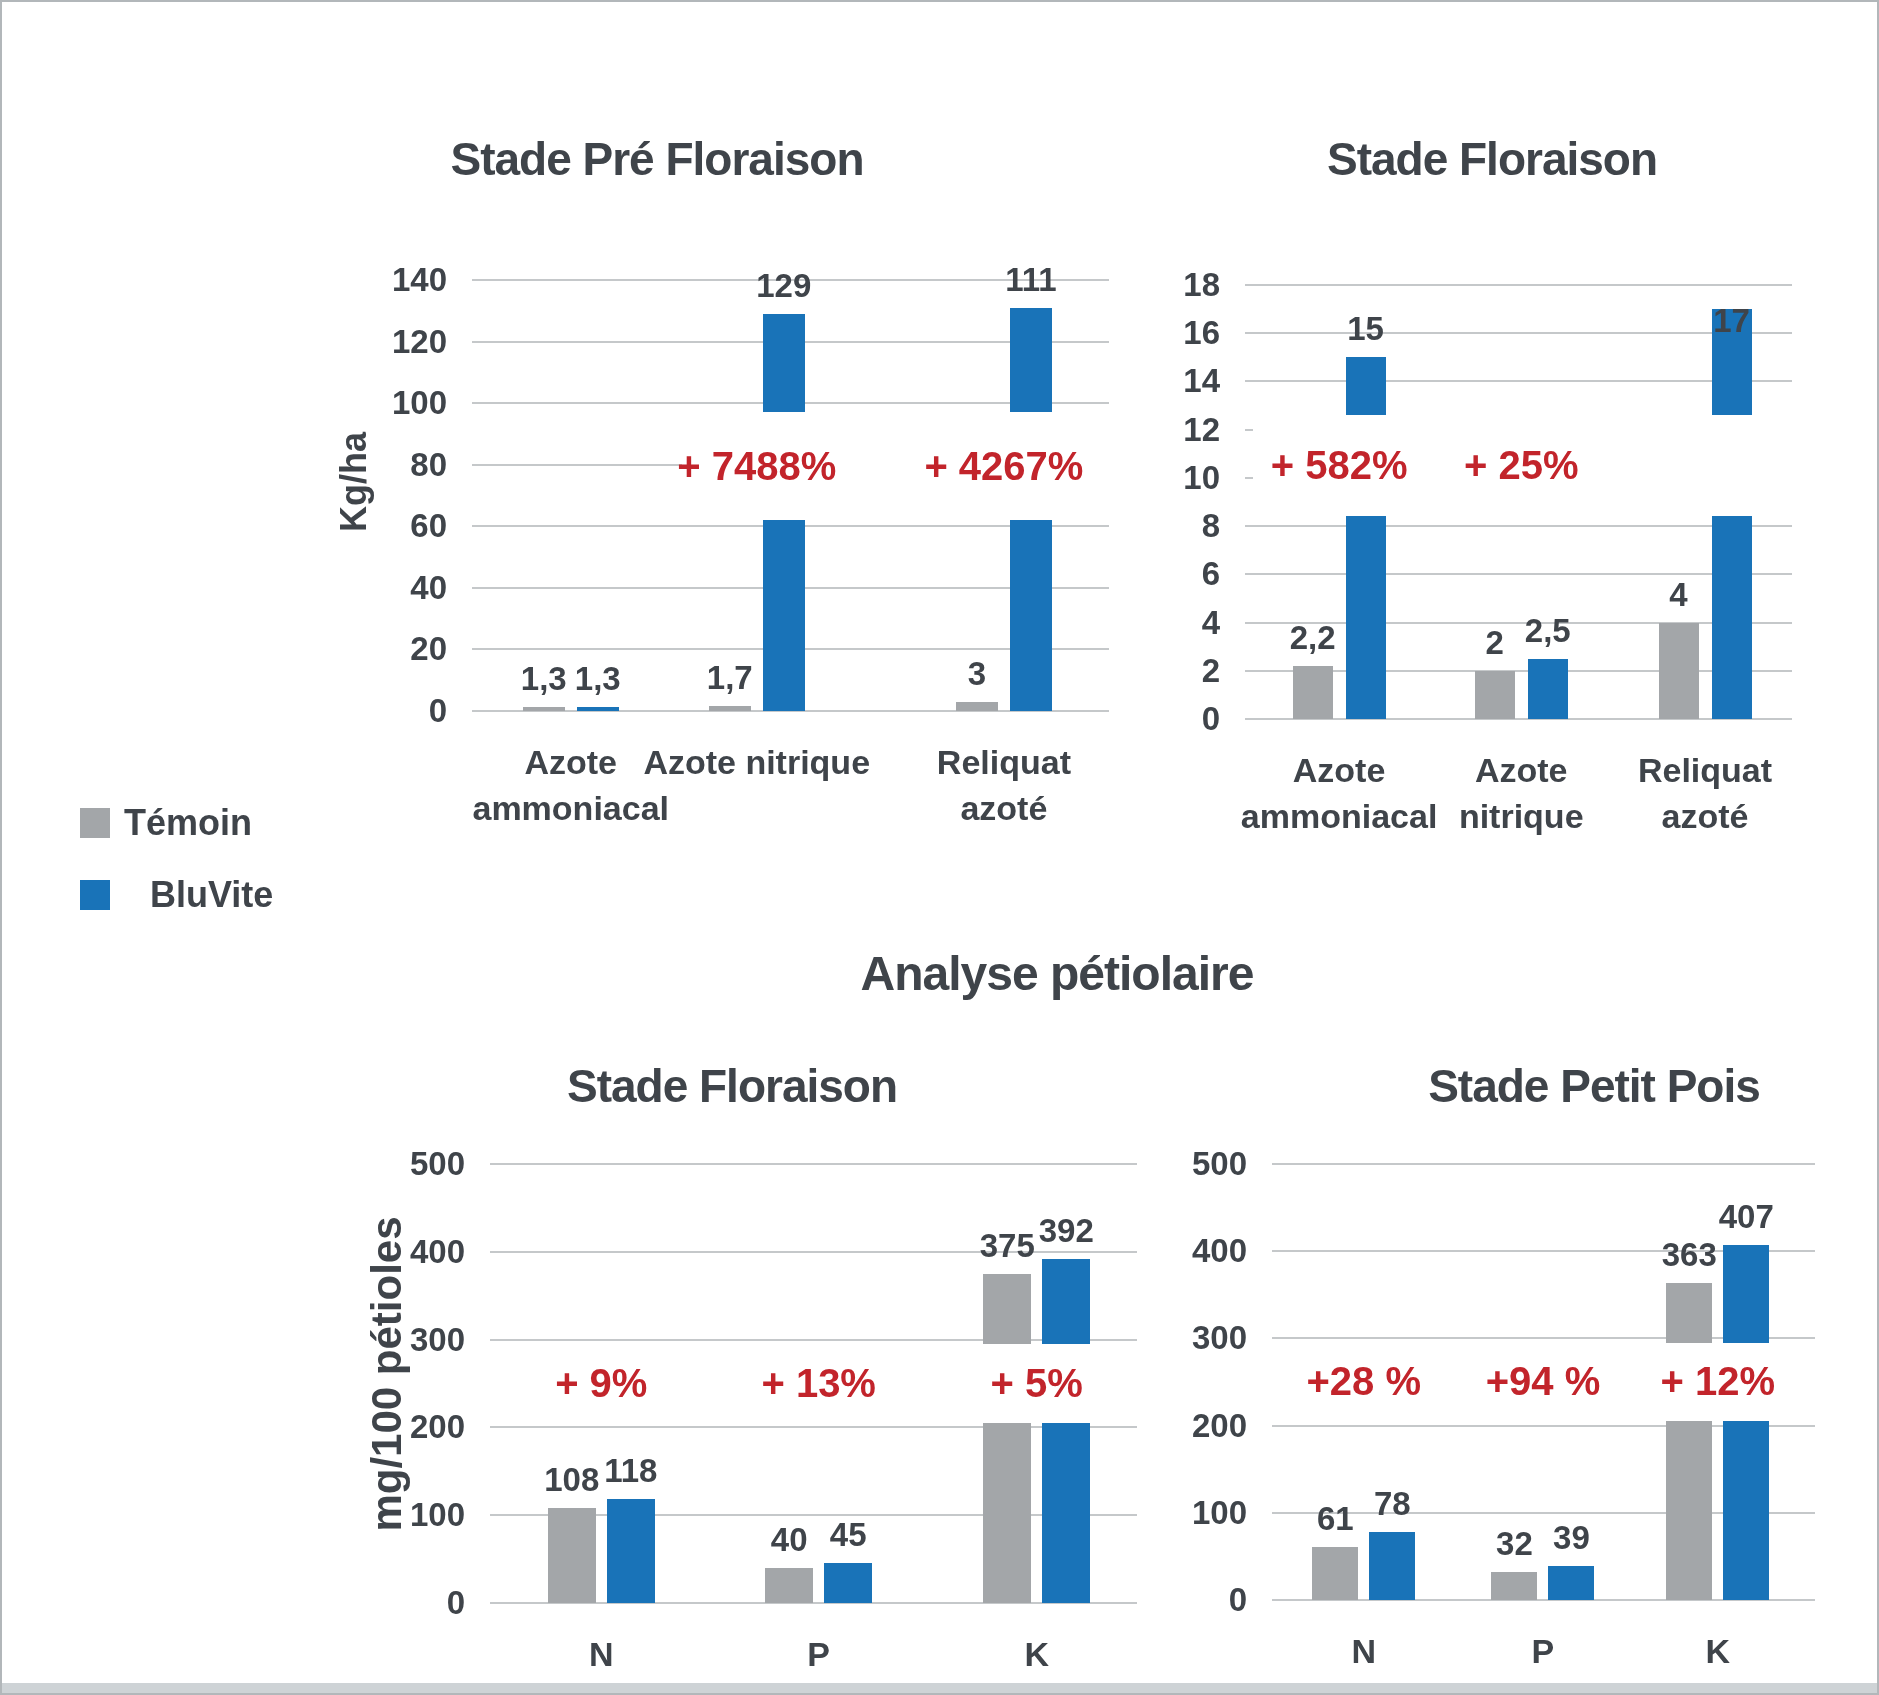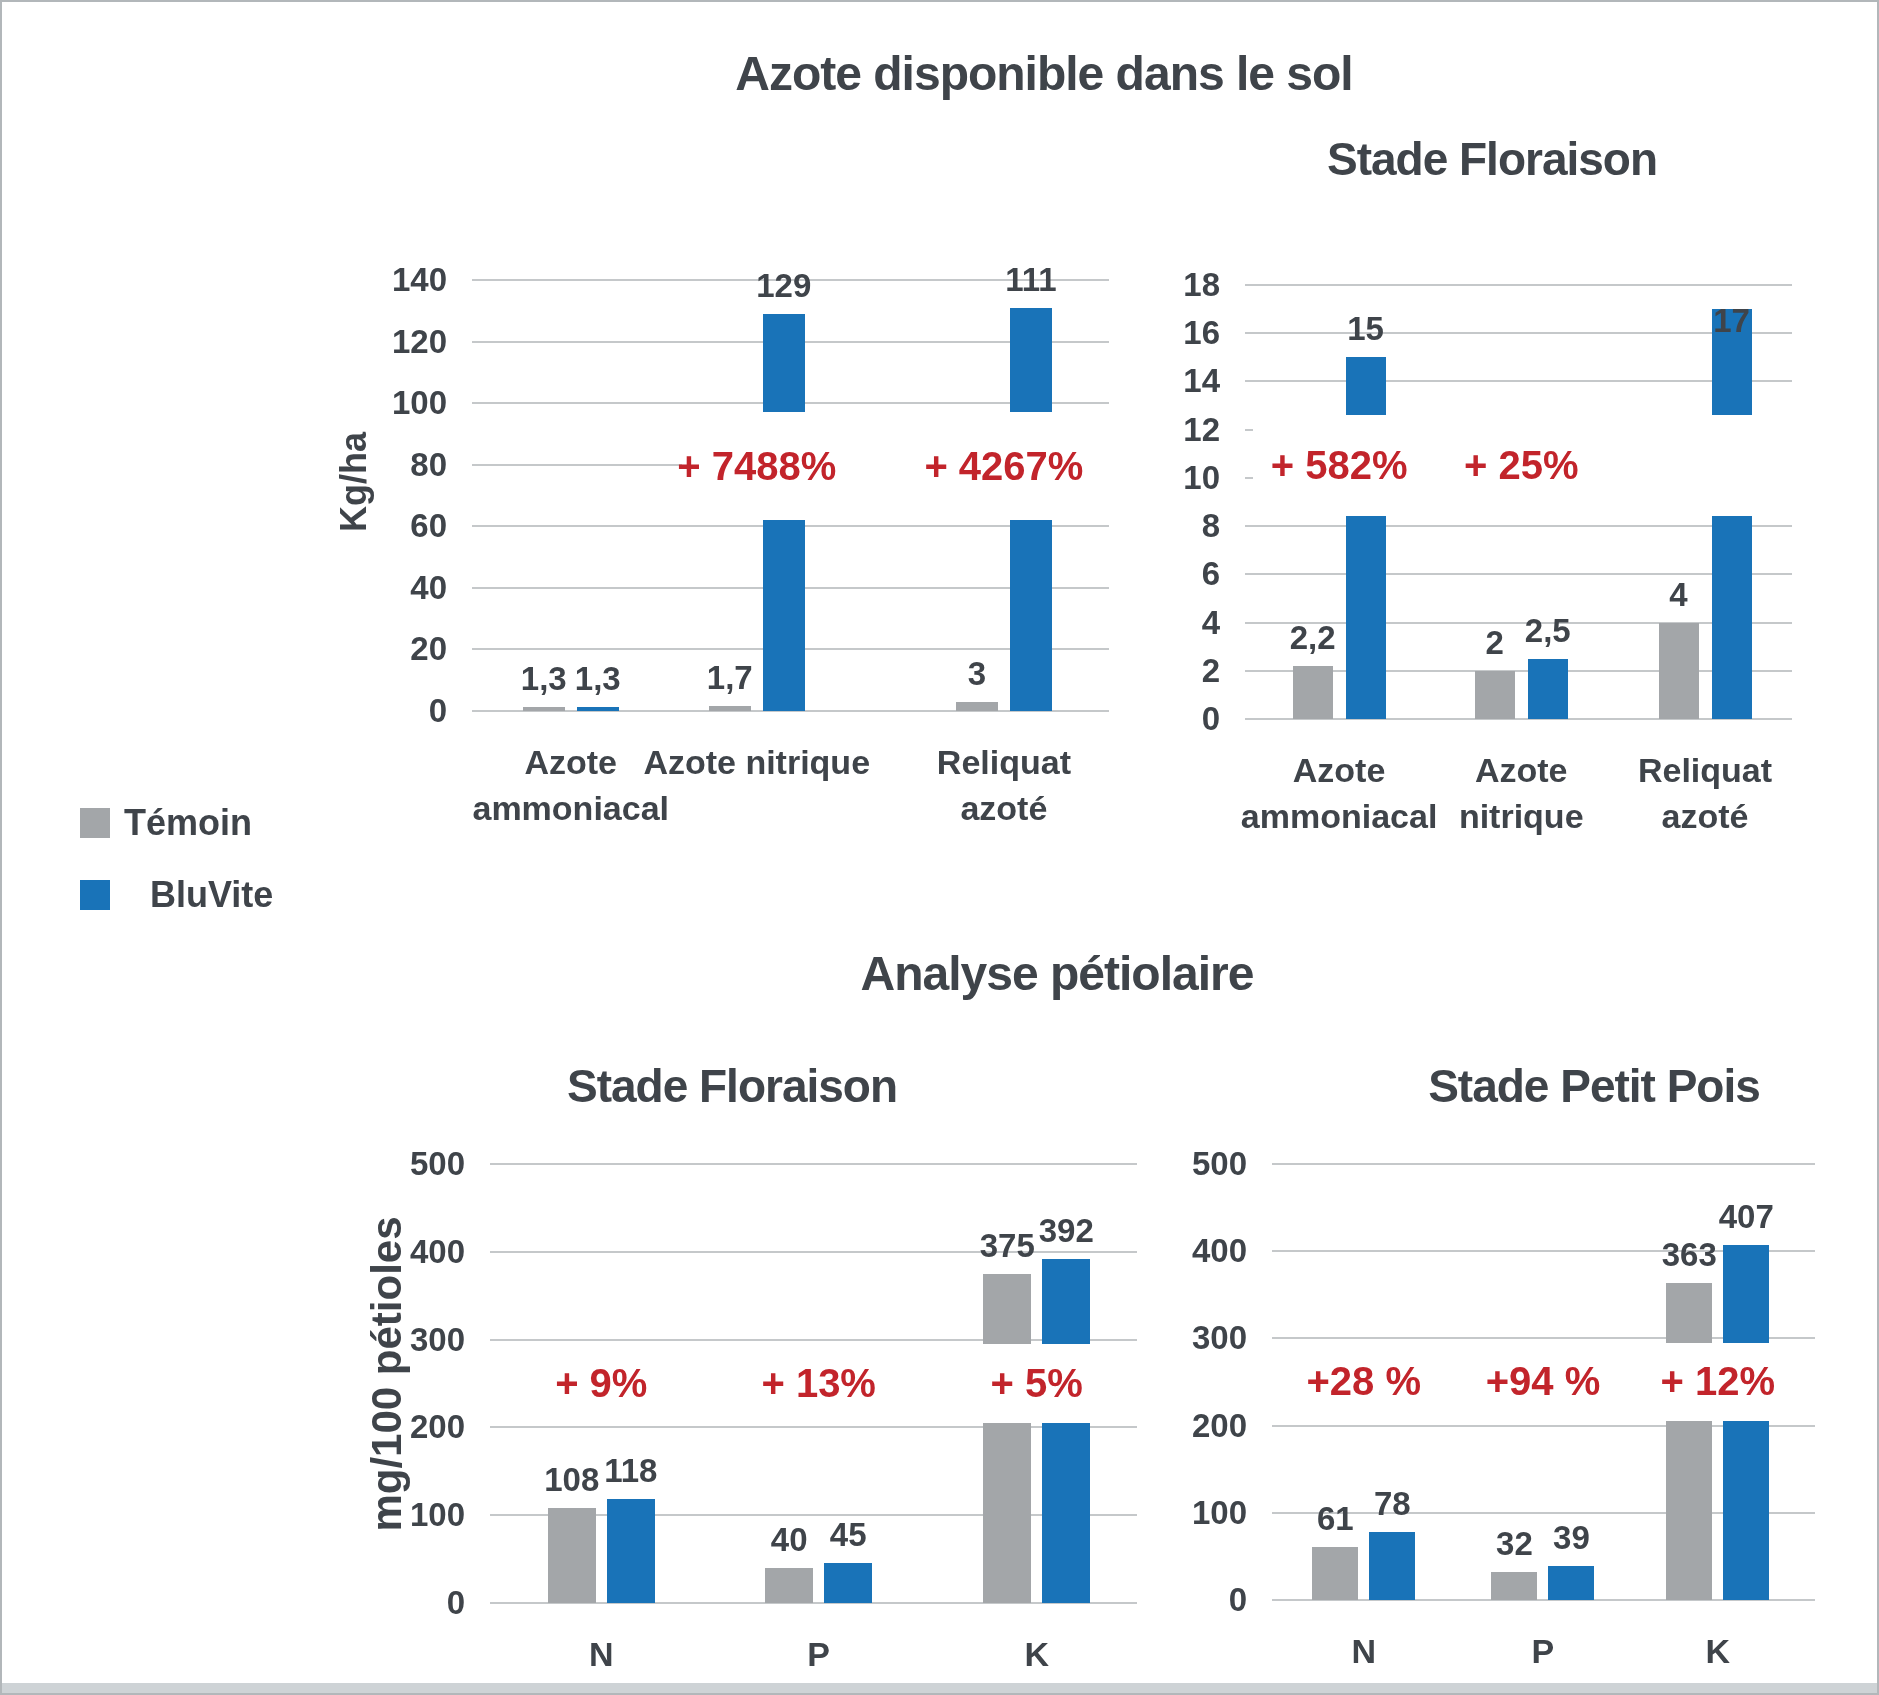--- a/index.html
+++ b/index.html
@@ -47,35 +47,35 @@
   .legend-row{display:flex;align-items:center;gap:14px;z-index:7;}
   .legend-swatch{width:30px;height:30px;flex:0 0 auto;}
   .legend-text{font-size:36px;font-weight:600;white-space:nowrap;}
   .bottom-strip{left:0;right:0;bottom:0;height:10px;background:#ced3d6;z-index:8;}
 </style>
 </head>
 <body>
 
 <div class="page" id="figure-root">
 
-  <div class="abs section-title" id="title-soil" style="left: 442px; top: 44px; width: 1200px;">Azote disponible dans le sol</div>
 
   <div class="abs section-title" id="title-petiole" style="left: 455px; top: 944px; width: 1200px;">Analyse pétiolaire</div>
 
   <div class="abs legend-row" id="legend-row-0" style="left: 78px; top: 800px;">
     <span class="legend-swatch" style="background: rgb(163, 166, 169);"></span>
     <span class="legend-text">Témoin</span>
   </div>
 
   <div class="abs legend-row" id="legend-row-1" style="left: 78px; top: 872px; gap: 40px;">
     <span class="legend-swatch" style="background: rgb(25, 115, 184);"></span>
     <span class="legend-text">BluVite</span>
   </div>
 
   <div class="abs bottom-strip"></div>
+<div class="abs chart-title" style="left: 205px; top: 130px; width: 900px;">Stade Pré Floraison</div>
     <div class="abs y-title" style="left: 352px; top: 480px; font-size: 36px;">Kg/ha</div>
     <div class="abs gridline" style="left: 470px; top: 708px; width: 637px; background: rgb(197, 200, 202);"></div>
     <div class="abs tick-label" style="left: 340px; top: 689px; width: 105px;">0</div>
     <div class="abs gridline" style="left: 470px; top: 646.429px; width: 637px; background: rgb(197, 200, 202);"></div>
     <div class="abs tick-label" style="left: 340px; top: 627.429px; width: 105px;">20</div>
     <div class="abs gridline" style="left: 470px; top: 584.857px; width: 637px; background: rgb(197, 200, 202);"></div>
     <div class="abs tick-label" style="left: 340px; top: 565.857px; width: 105px;">40</div>
     <div class="abs gridline" style="left: 470px; top: 523.286px; width: 637px; background: rgb(197, 200, 202);"></div>
     <div class="abs tick-label" style="left: 340px; top: 504.286px; width: 105px;">60</div>
     <div class="abs gridline" style="left: 470px; top: 461.714px; width: 637px; background: rgb(197, 200, 202);"></div>

